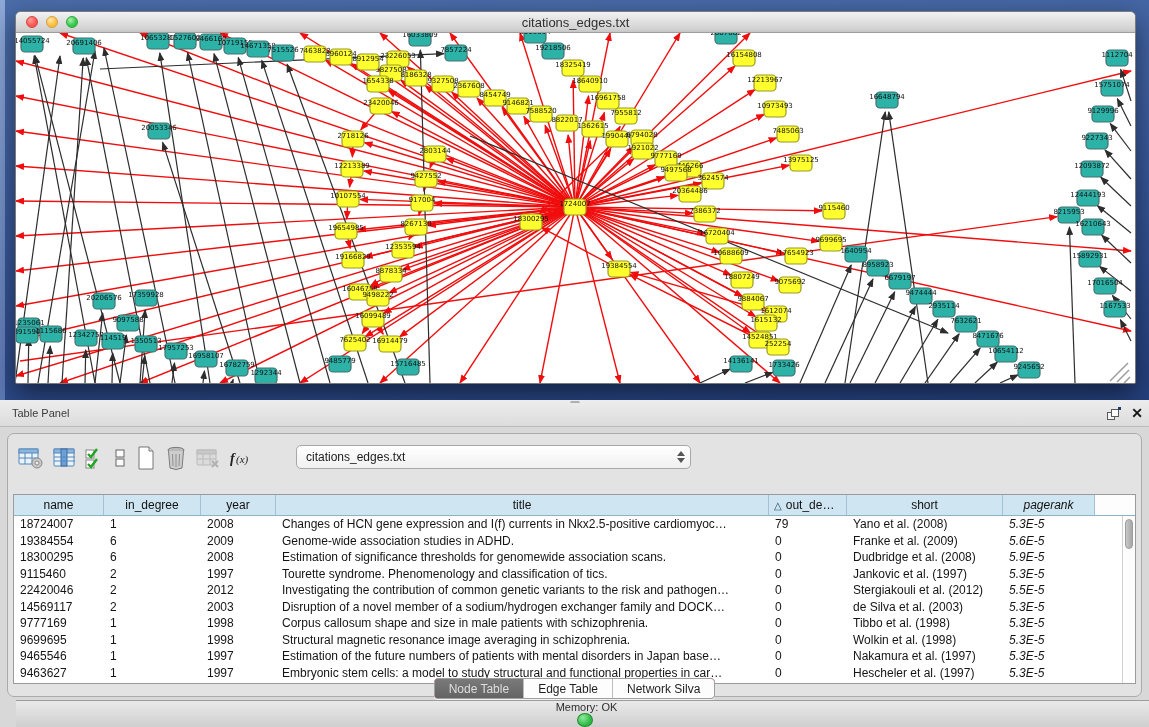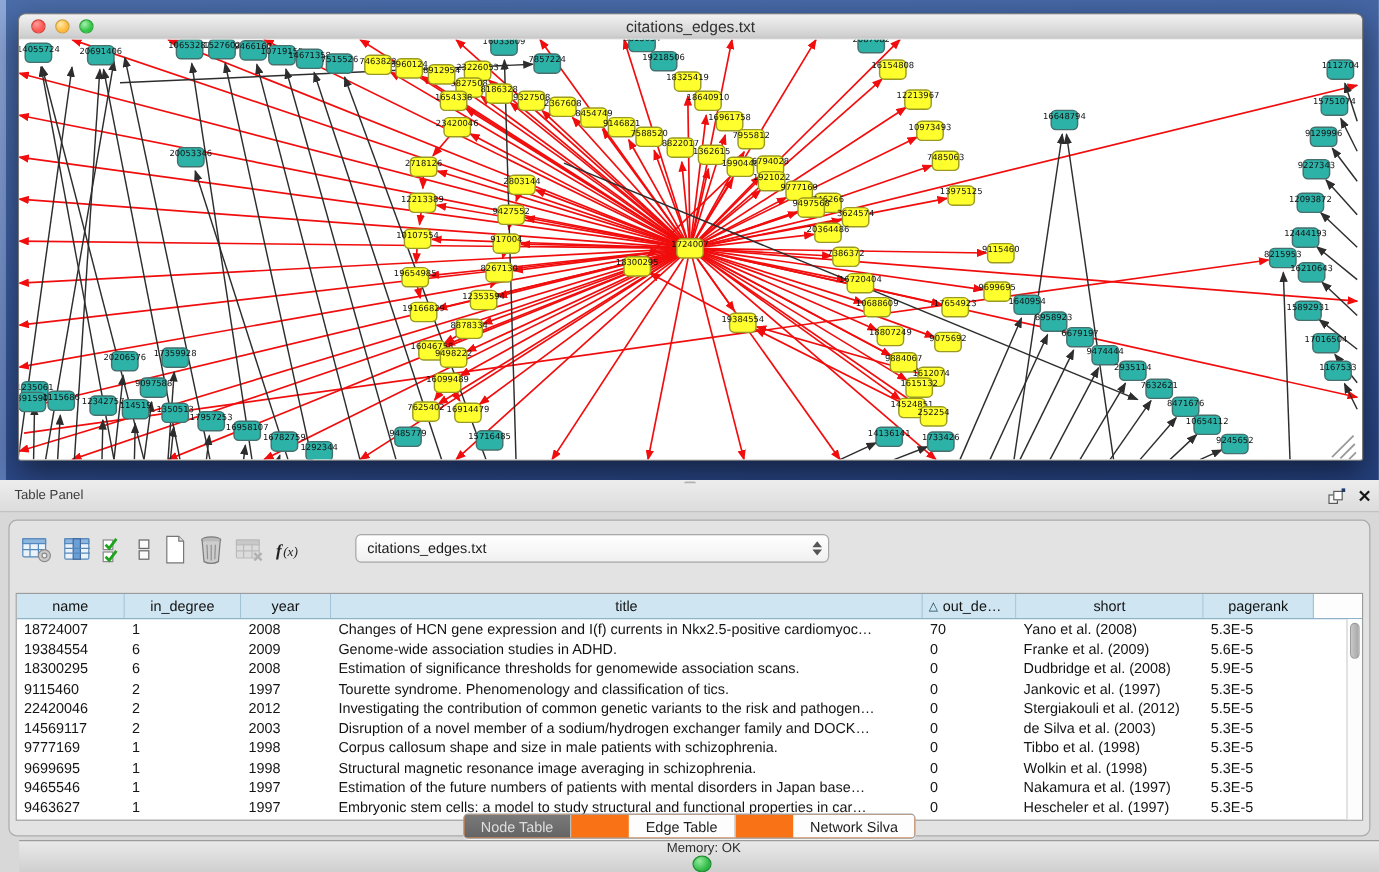--- a/index.html
+++ b/index.html
@@ -62,28 +62,28 @@
   .table-box { position:absolute; left:5px; top:60px; width:1123px; height:190px;
     background:#fff; border:1px solid #9b9b9b; overflow:hidden; }
   .thead { display:flex; height:21px; background:#cfe6f2; border-bottom:1px solid #8fb3c6; }
   .th { font-size:12px; color:#111; display:flex; align-items:center; justify-content:center;
     border-right:1px solid #a2c3d6; background:#cfe6f2; overflow:hidden; white-space:nowrap; }
   .th.sorted { justify-content:flex-start; padding-left:5px; }
   .sort-tri { color:#16455c; font-size:10px; margin-right:4px; }
   .rows { position:absolute; left:0; top:21px; right:13px; bottom:0; }
   .tr { display:flex; height:16.5px; align-items:center; }
   .td { font-size:12px; color:#141414; padding-left:6px; white-space:nowrap; overflow:hidden; }
-  .c0{width:90px;} .c1{width:97px;} .c2{width:75px;} .c3{width:493px;} .c4{width:78px;} .c5{width:156px;} .c6{width:92px;}
+  .c0{width:90px;} .c1{width:97px;} .c2{width:75px;} .c3{width:493px;} .c4{width:78px;} .c5{width:156px;} .c6{width:92px;font-style:italic;}
   .vscroll { position:absolute; right:0; top:21px; bottom:0; width:13px; background:#fdfdfd; border-left:1px solid #d0d0d0; }
   .vthumb { position:absolute; left:2px; top:3px; width:8px; height:30px; border-radius:5px;
     background:linear-gradient(90deg,#c7c7c7,#a8a8a8); border:1px solid #9d9d9d; }
 
   .tabs-row { position:absolute; left:0; right:0; top:244px; display:flex; justify-content:center; }
   .seg { display:flex; height:21px; border:1px solid #9f9f9f; border-radius:4px; overflow:hidden;
-    background:#f97316; box-shadow:0 1px 0 rgba(255,255,255,.7);gap:48px; }
+    background:#b91c1c; box-shadow:0 1px 0 rgba(255,255,255,.7); }
   .seg-btn { font-size:12px; color:#1e1e1e; display:flex; align-items:center; padding:0 14px;
     border-right:1px solid #bdbdbd; background:#fdfdfd; }
   .seg-btn:last-child { border-right:none; }
   .seg-btn.active { background:linear-gradient(180deg,#7a7a7a,#646464); color:#dedede; }
 
   .status-bar { position:absolute; left:16px; top:700px; width:1149px; height:27px;
     background:linear-gradient(180deg,#e9e9e9,#cfcfcf); border-top:1px solid #9c9c9c;
     display:flex; align-items:center; justify-content:flex-end;flex-direction:column; }
   .mem-label { font-size:11px; color:#2e2e2e; margin-right:8px; }
   .mem-dot { width:16px; height:16px; border-radius:50%; margin-right:12px;
@@ -875,21 +875,21 @@
             <span>pagerank</span>
           </div>
         <div class="th" style="flex:1; border-right:none; background:#fdfdfd;"></div>
       </div>
       <div class="rows" id="table-rows">
           <div class="tr">
             <div class="td c0">18724007</div>
             <div class="td c1">1</div>
             <div class="td c2">2008</div>
             <div class="td c3">Changes of HCN gene expression and I(f) currents in Nkx2.5-positive cardiomyoc…</div>
-            <div class="td c4">70</div>
+            <div class="td c4">79</div>
             <div class="td c5">Yano et al. (2008)</div>
             <div class="td c6">5.3E-5</div>
           </div>
           <div class="tr">
             <div class="td c0">19384554</div>
             <div class="td c1">6</div>
             <div class="td c2">2009</div>
             <div class="td c3">Genome-wide association studies in ADHD.</div>
             <div class="td c4">0</div>
             <div class="td c5">Franke et al. (2009)</div>

